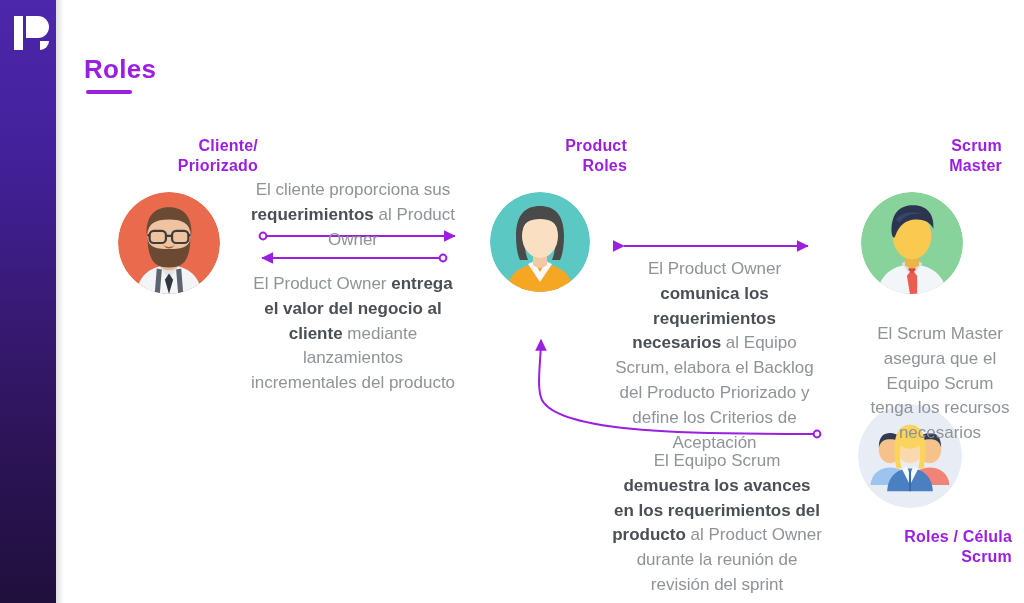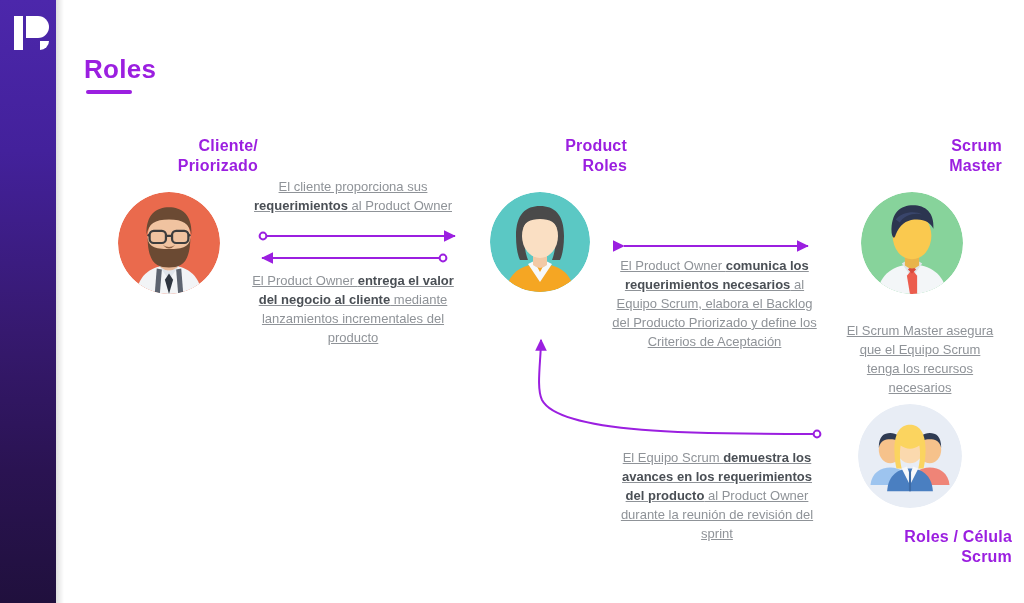--- a/index.html
+++ b/index.html
@@ -78,30 +78,29 @@
     overflow: hidden;
   }
   #avatar-client { left: 118px; top: 192px; width: 102px; height: 102px; }
   #avatar-po     { left: 490px; top: 192px; width: 100px; height: 100px; }
   #avatar-sm     { left: 861px; top: 192px; width: 102px; height: 102px; }
   #avatar-team   { left: 858px; top: 404px; width: 104px; height: 104px; }
   
   .desc {
     position: absolute;
     text-align: center;
-    font-size: 13px;
+    font-size: 17px;
     line-height: 1.46;
     color: #8f9398;
-    text-decoration: underline;
   }
   .desc b { color: #4a4f55; font-weight: bold; }
   #desc-client-to-po { left: 248px; top: 178px; width: 210px; }
   #desc-po-to-client { left: 248px; top: 272px; width: 210px; }
   #desc-po-to-team   { left: 607px; top: 257px; width: 215px; }
-  #desc-sm           { left: 845px; top: 322px; width: 150px; }
+  #desc-sm           { left: 865px; top: 322px; width: 150px; }
   #desc-team-to-po   { left: 612px; top: 449px; width: 210px; }
   
   #arrows {
     position: absolute;
     left: 0; top: 0;
     width: 1024px; height: 603px;
     pointer-events: none;
   }
 </style>
 </head>

